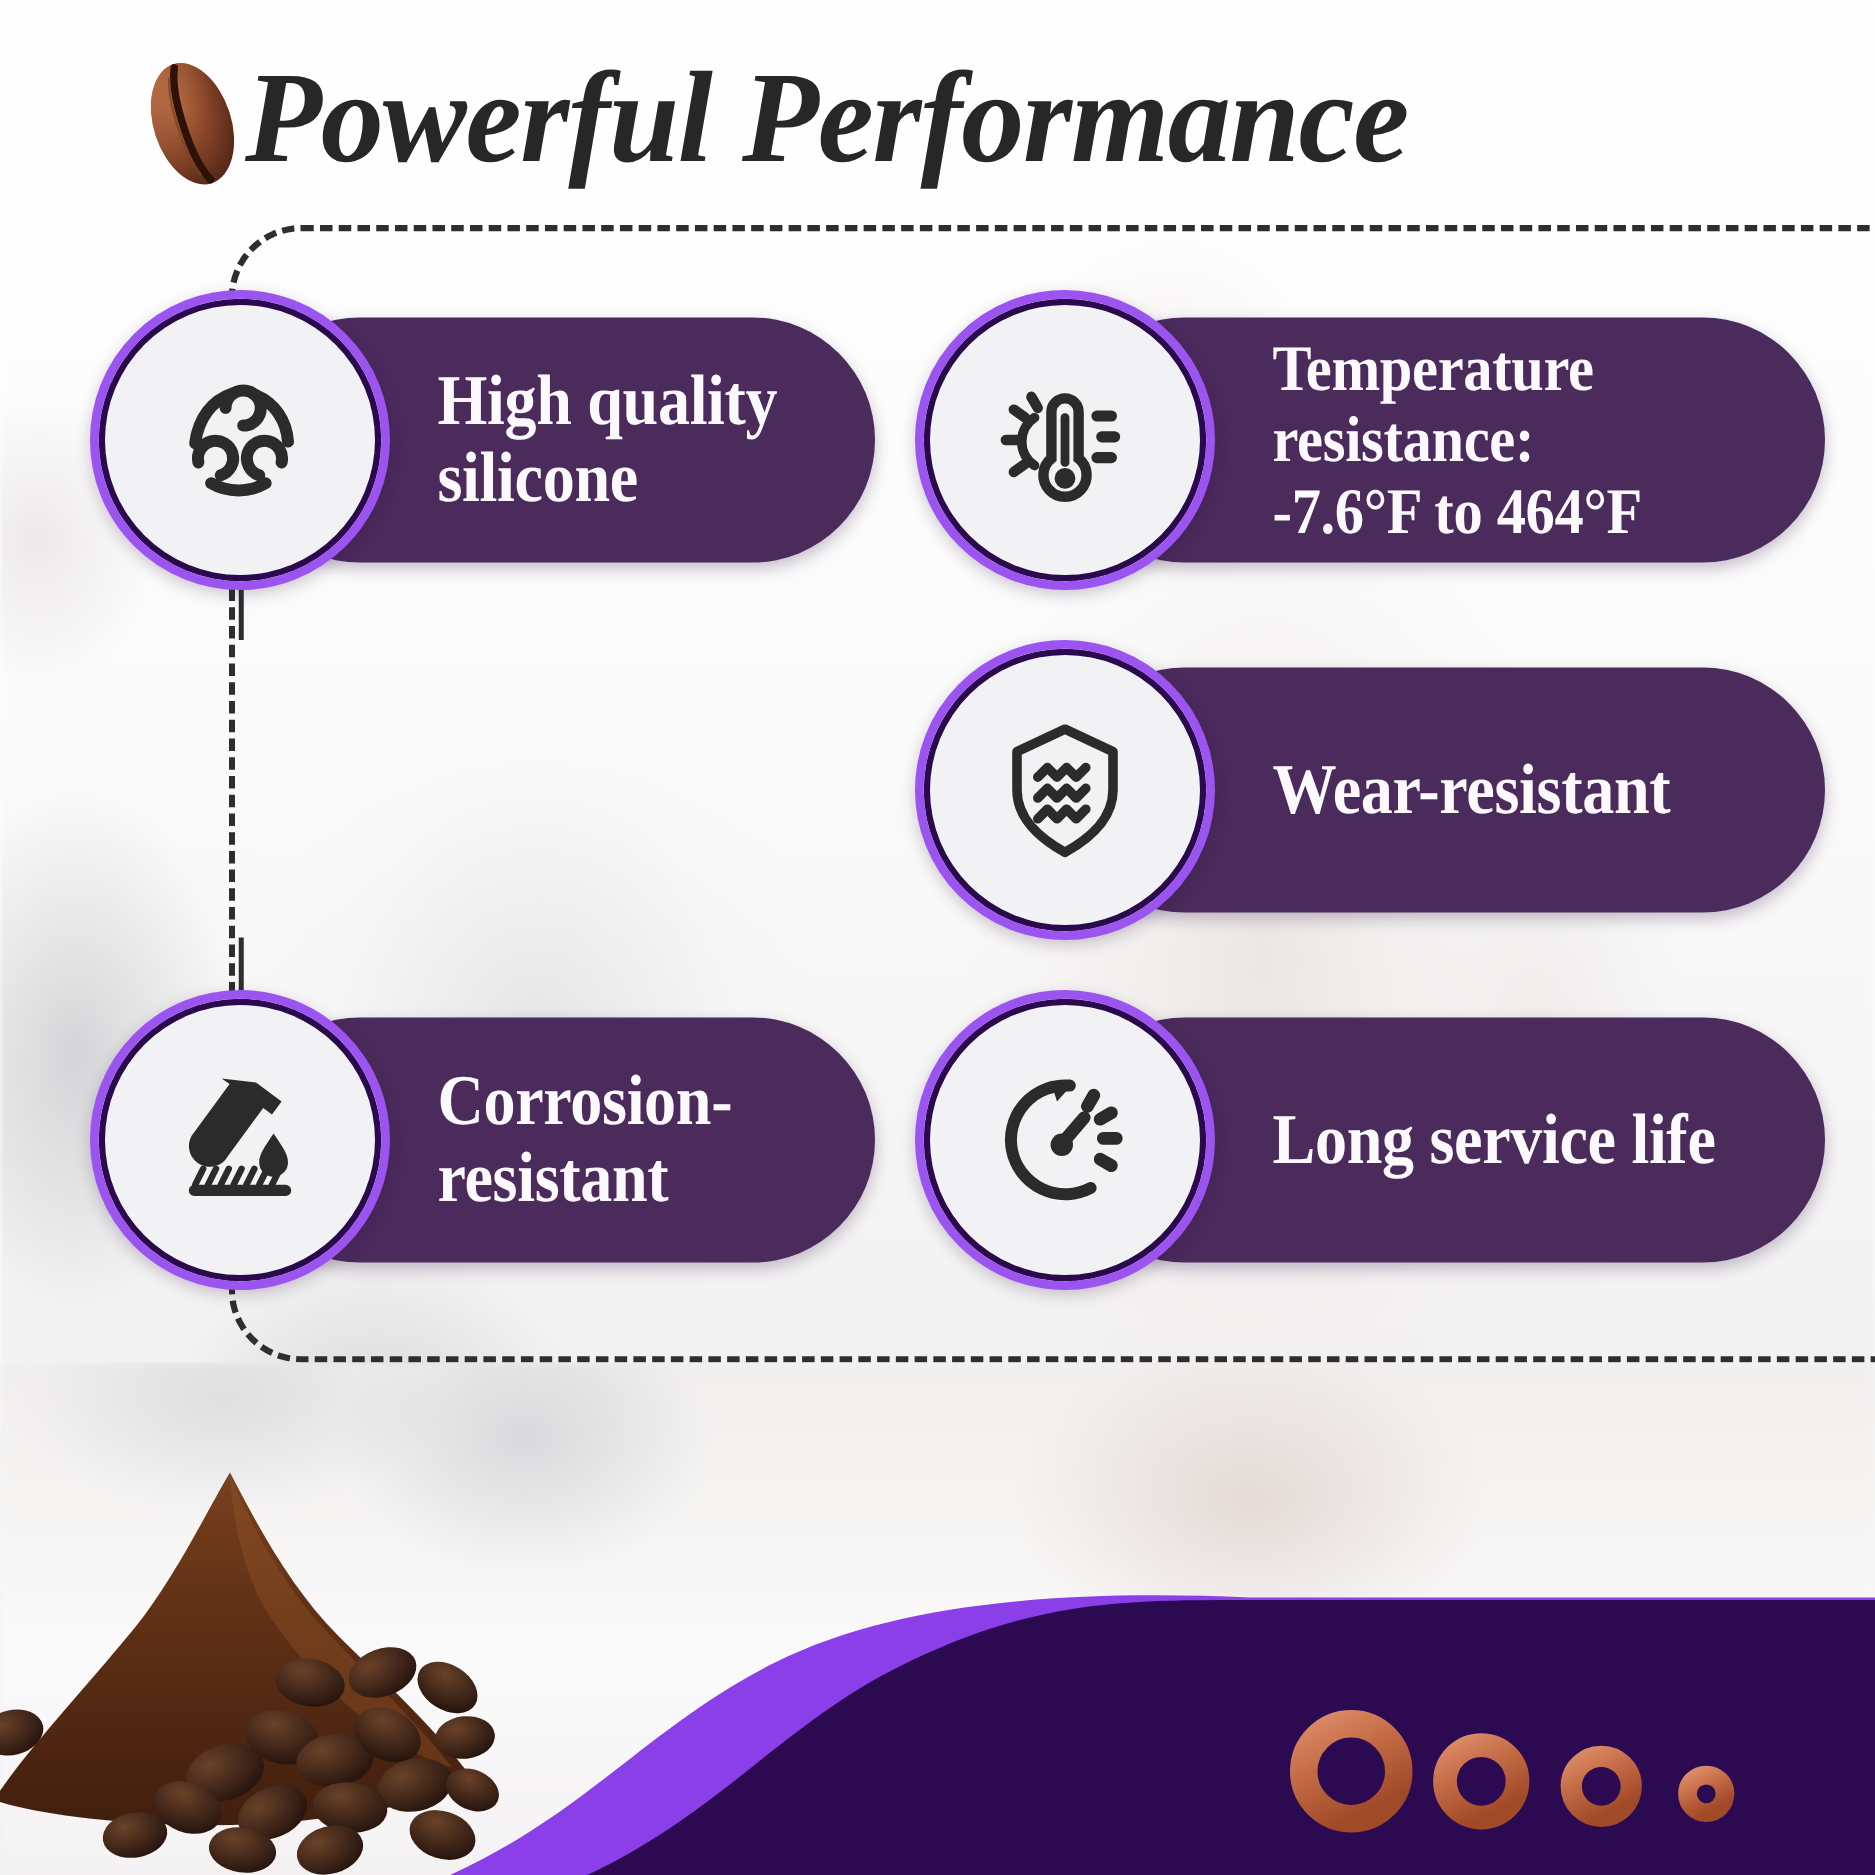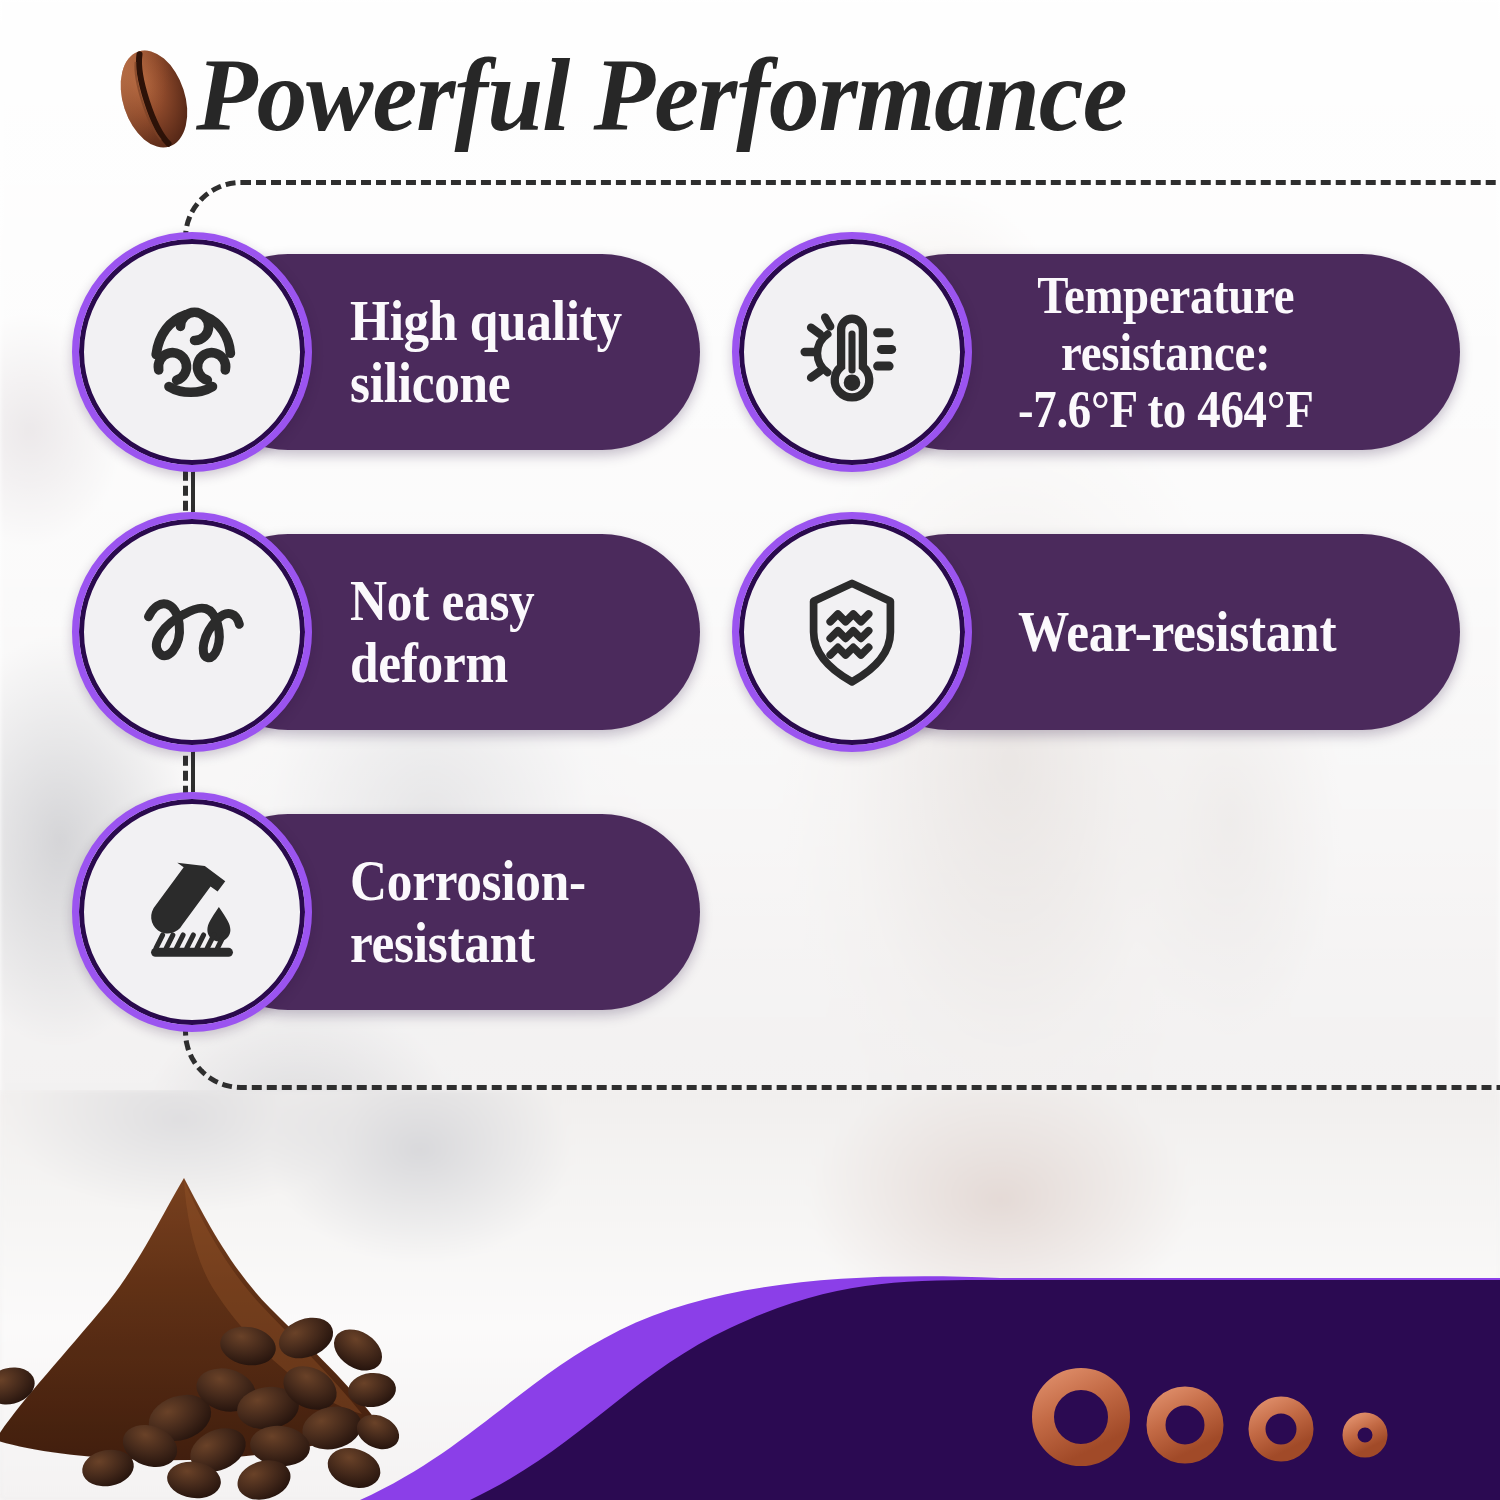--- a/index.html
+++ b/index.html
@@ -76,21 +76,21 @@
   .feature.row-3{ top:792px; }
 
   .pill{
     position:absolute; top:22px; height:196px;
     border-radius:98px;
     background:#4b2a5c;
     box-shadow:0 5px 13px rgba(40,15,60,.26);
     display:flex; align-items:center;
   }
   .col-l .pill{ left:118px; right:0; padding-left:160px; padding-right:28px; }
-  .col-r .pill{ left:118px; right:0; padding-left:168px; padding-right:30px;text-align:center; }
+  .col-r .pill{ left:118px; right:0; padding-left:168px; padding-right:30px; }
 
   .pill-label{
     font-family:"Liberation Serif", serif;
     font-weight:bold;
     color:#fbf9fc;
     font-size:57px;
     line-height:62px;
     letter-spacing:-.3px;
     transform:scaleX(.90);
     transform-origin:left center;
@@ -217,31 +217,20 @@
         <path d="M18 70 l7 -5"></path>
         <path d="M29 23 l4 7"></path>
 
         <path d="M70 35 h9" stroke-width="7"></path>
         <path d="M73 48 h8" stroke-width="7"></path>
         <path d="M70 61 h9" stroke-width="7"></path>
       </svg>
     </div>
   </div>
 
-  <div class="feature col-l row-2">
-    <div class="pill">
-      <div class="pill-label">Not easy
-deform</div>
-    </div>
-    <div class="icon-circle">
-      <svg viewBox="0 0 100 100" fill="none" stroke="#2b2b2b" stroke-width="7" stroke-linecap="round" stroke-linejoin="round">
-        <path d="M16 38 C 24 22, 38 26, 40 44 C 42 62, 30 74, 24 66 C 18 58, 28 44, 44 36 C 58 28, 66 30, 70 44 C 74 58, 68 72, 62 70 C 56 68, 58 52, 70 40 C 78 32, 85 36, 87 44"></path>
-      </svg>
-    </div>
-  </div>
 
   <div class="feature col-l row-3">
     <div class="pill">
       <div class="pill-label">Corrosion-
 resistant</div>
     </div>
     <div class="icon-circle">
       <svg viewBox="0 0 100 100">
         <g fill="#2b2b2b">
           <path d="M60 14 l16 12 l-6 8 l-5.5 -4 l-22 30 a13 13 0 1 1 -21 -15 l22 -30 l-5 -3.5 z"></path>
@@ -268,20 +257,39 @@
     <div class="icon-circle">
       <svg viewBox="0 0 100 100" fill="none" stroke="#2b2b2b" stroke-width="6" stroke-linecap="round" stroke-linejoin="round">
         <path d="M50 12 L 80 26 v24 C 80 68, 66 80, 50 89 C 34 80, 20 68, 20 50 V 26 z"></path>
         <path d="M33 42 l6 -6 l6 6 l6 -6 l6 6 l6 -6" stroke-width="6"></path>
         <path d="M33 55 l6 -6 l6 6 l6 -6 l6 6 l6 -6" stroke-width="6"></path>
         <path d="M33 68 l6 -6 l6 6 l6 -6 l6 6 l6 -6" stroke-width="6"></path>
       </svg>
     </div>
   </div>
 
+  <div class="feature col-r row-3">
+    <div class="pill">
+      <div class="pill-label">Long service life</div>
+    </div>
+    <div class="icon-circle">
+      <svg viewBox="0 0 100 100" fill="none" stroke="#2b2b2b" stroke-width="7.5" stroke-linecap="round">
+        <path d="M53 16 A 34 34 0 1 0 66 80"></path>
+        <path d="M41 13 l13 3 l-9 10" fill="#2b2b2b" stroke="none"></path>
+        <g stroke-width="8">
+          <path d="M68 22 l-4 7"></path>
+          <path d="M79 33 l-7 4"></path>
+          <path d="M82 49 h-8"></path>
+          <path d="M79 66 l-7 -4"></path>
+        </g>
+        <path d="M62 36 L 50 50" stroke-width="8"></path>
+        <circle cx="48" cy="53" r="7" fill="#2b2b2b" stroke="none"></circle>
+      </svg>
+    </div>
+  </div>
 
 </div>
 
 
 <div id="bottom-band">
   <div id="bottom-photo"></div>
 
   <svg id="wave-light" viewBox="0 0 1500 300" preserveAspectRatio="none">
     <path d="M360 300 C 470 250, 520 180, 620 130 C 720 80, 860 72, 1000 78 L 1500 78 L 1500 300 Z" fill="#8B3FE8"></path>
   </svg>

